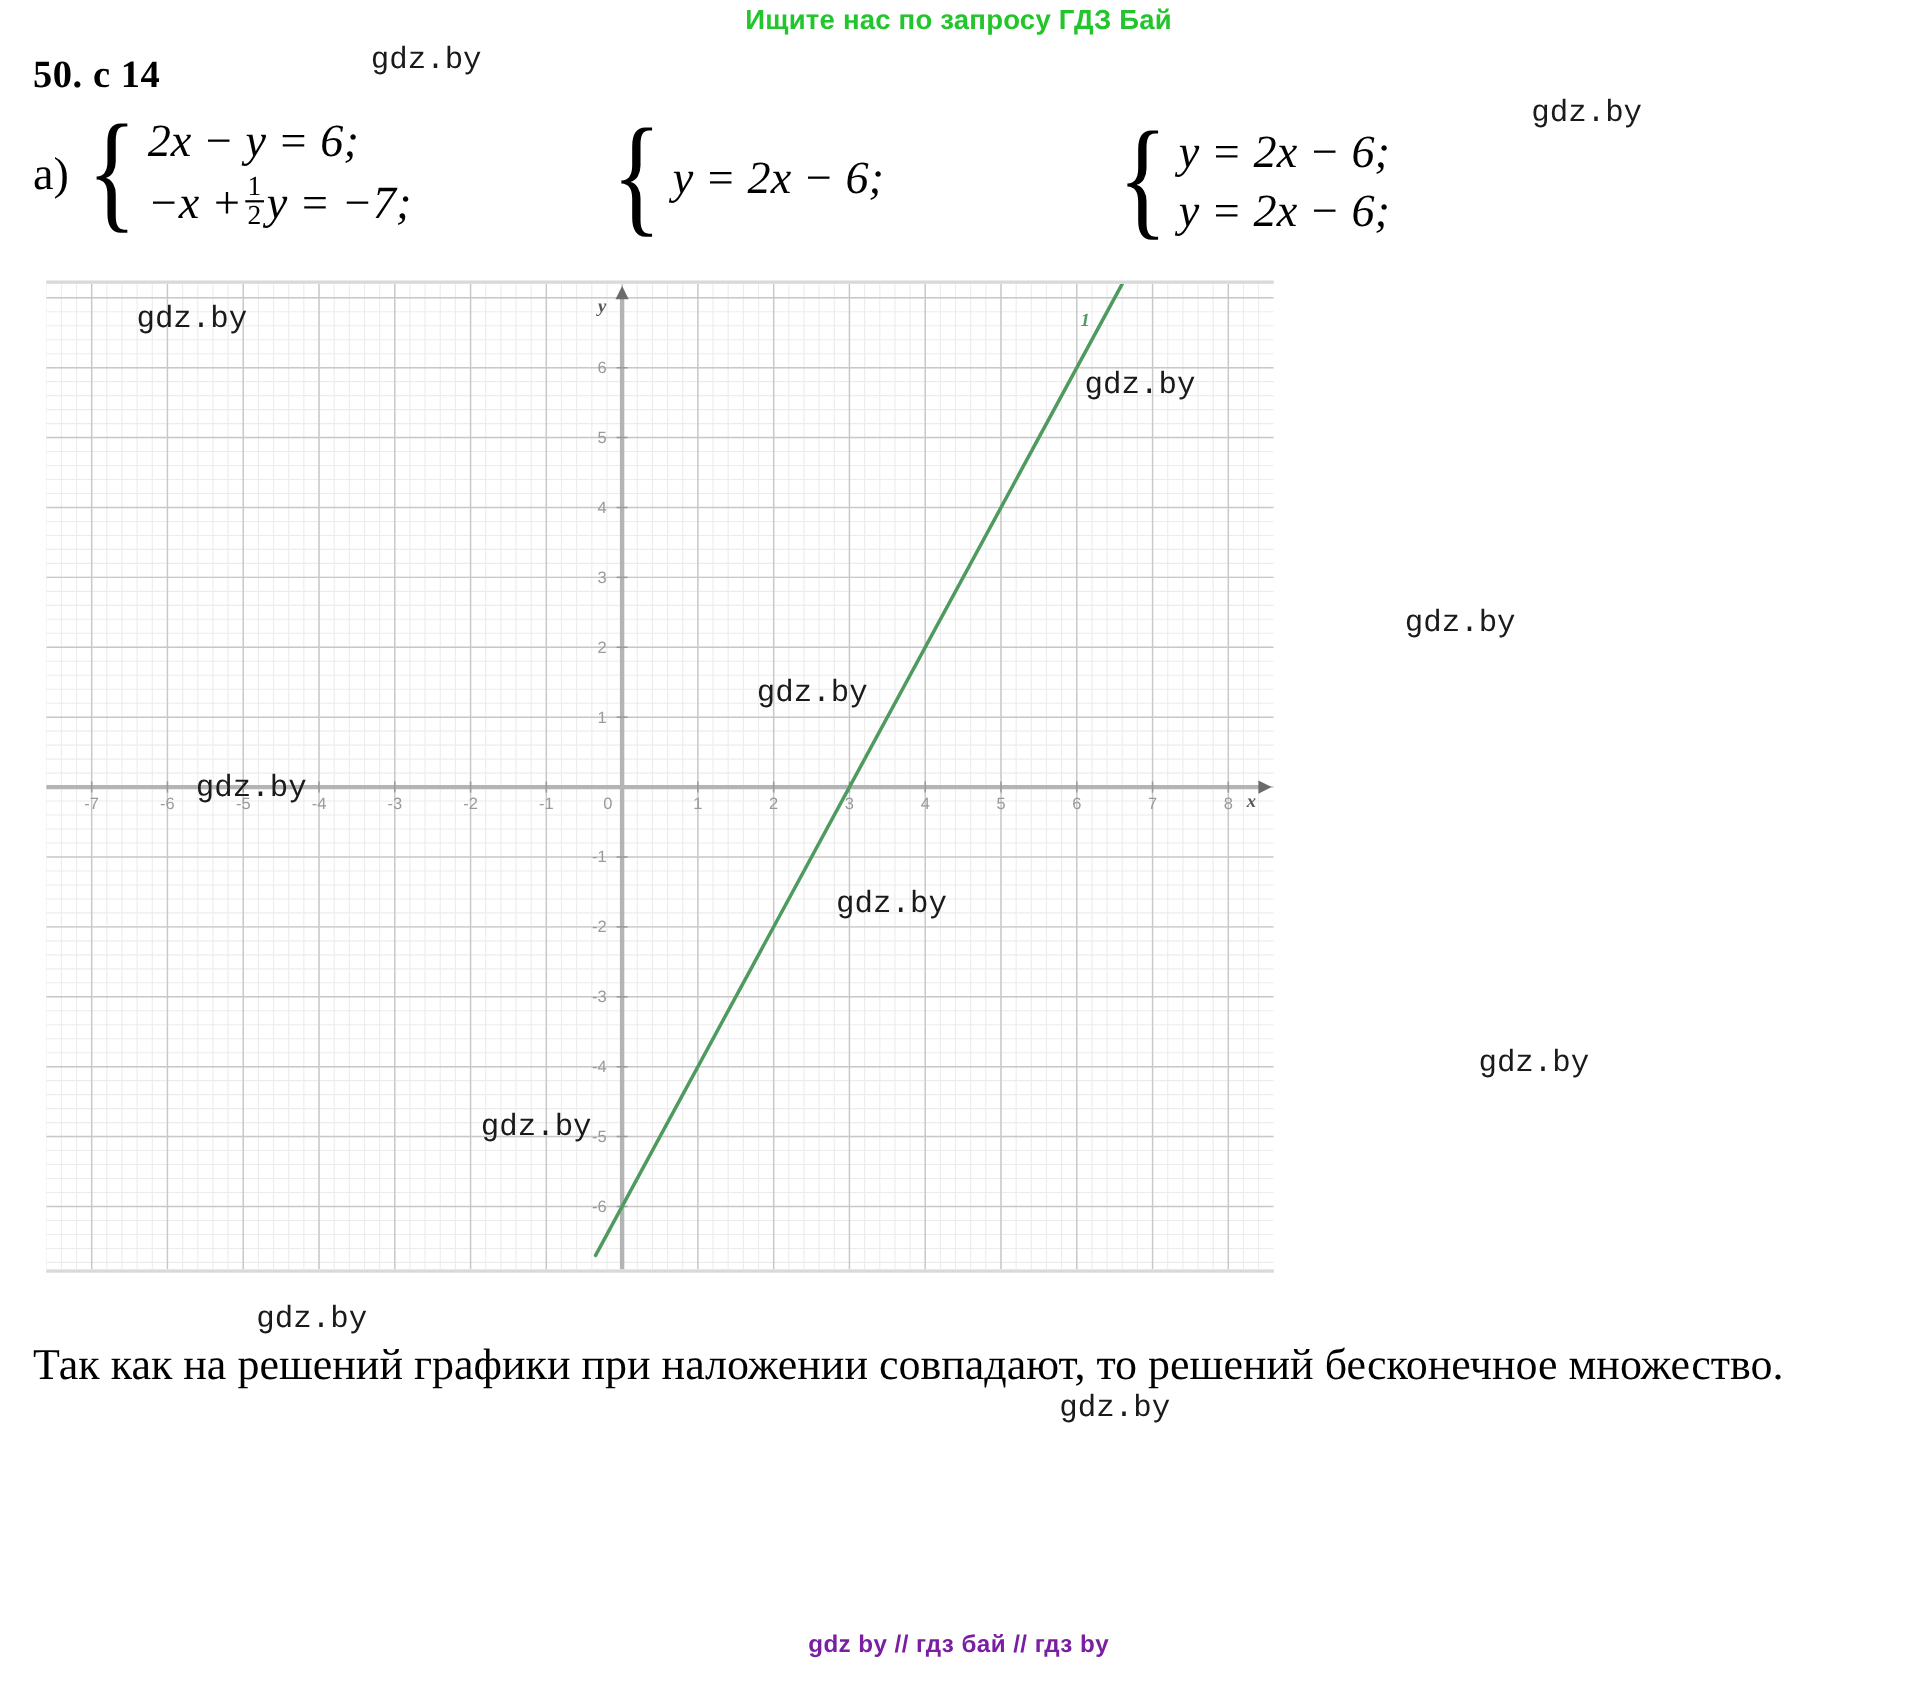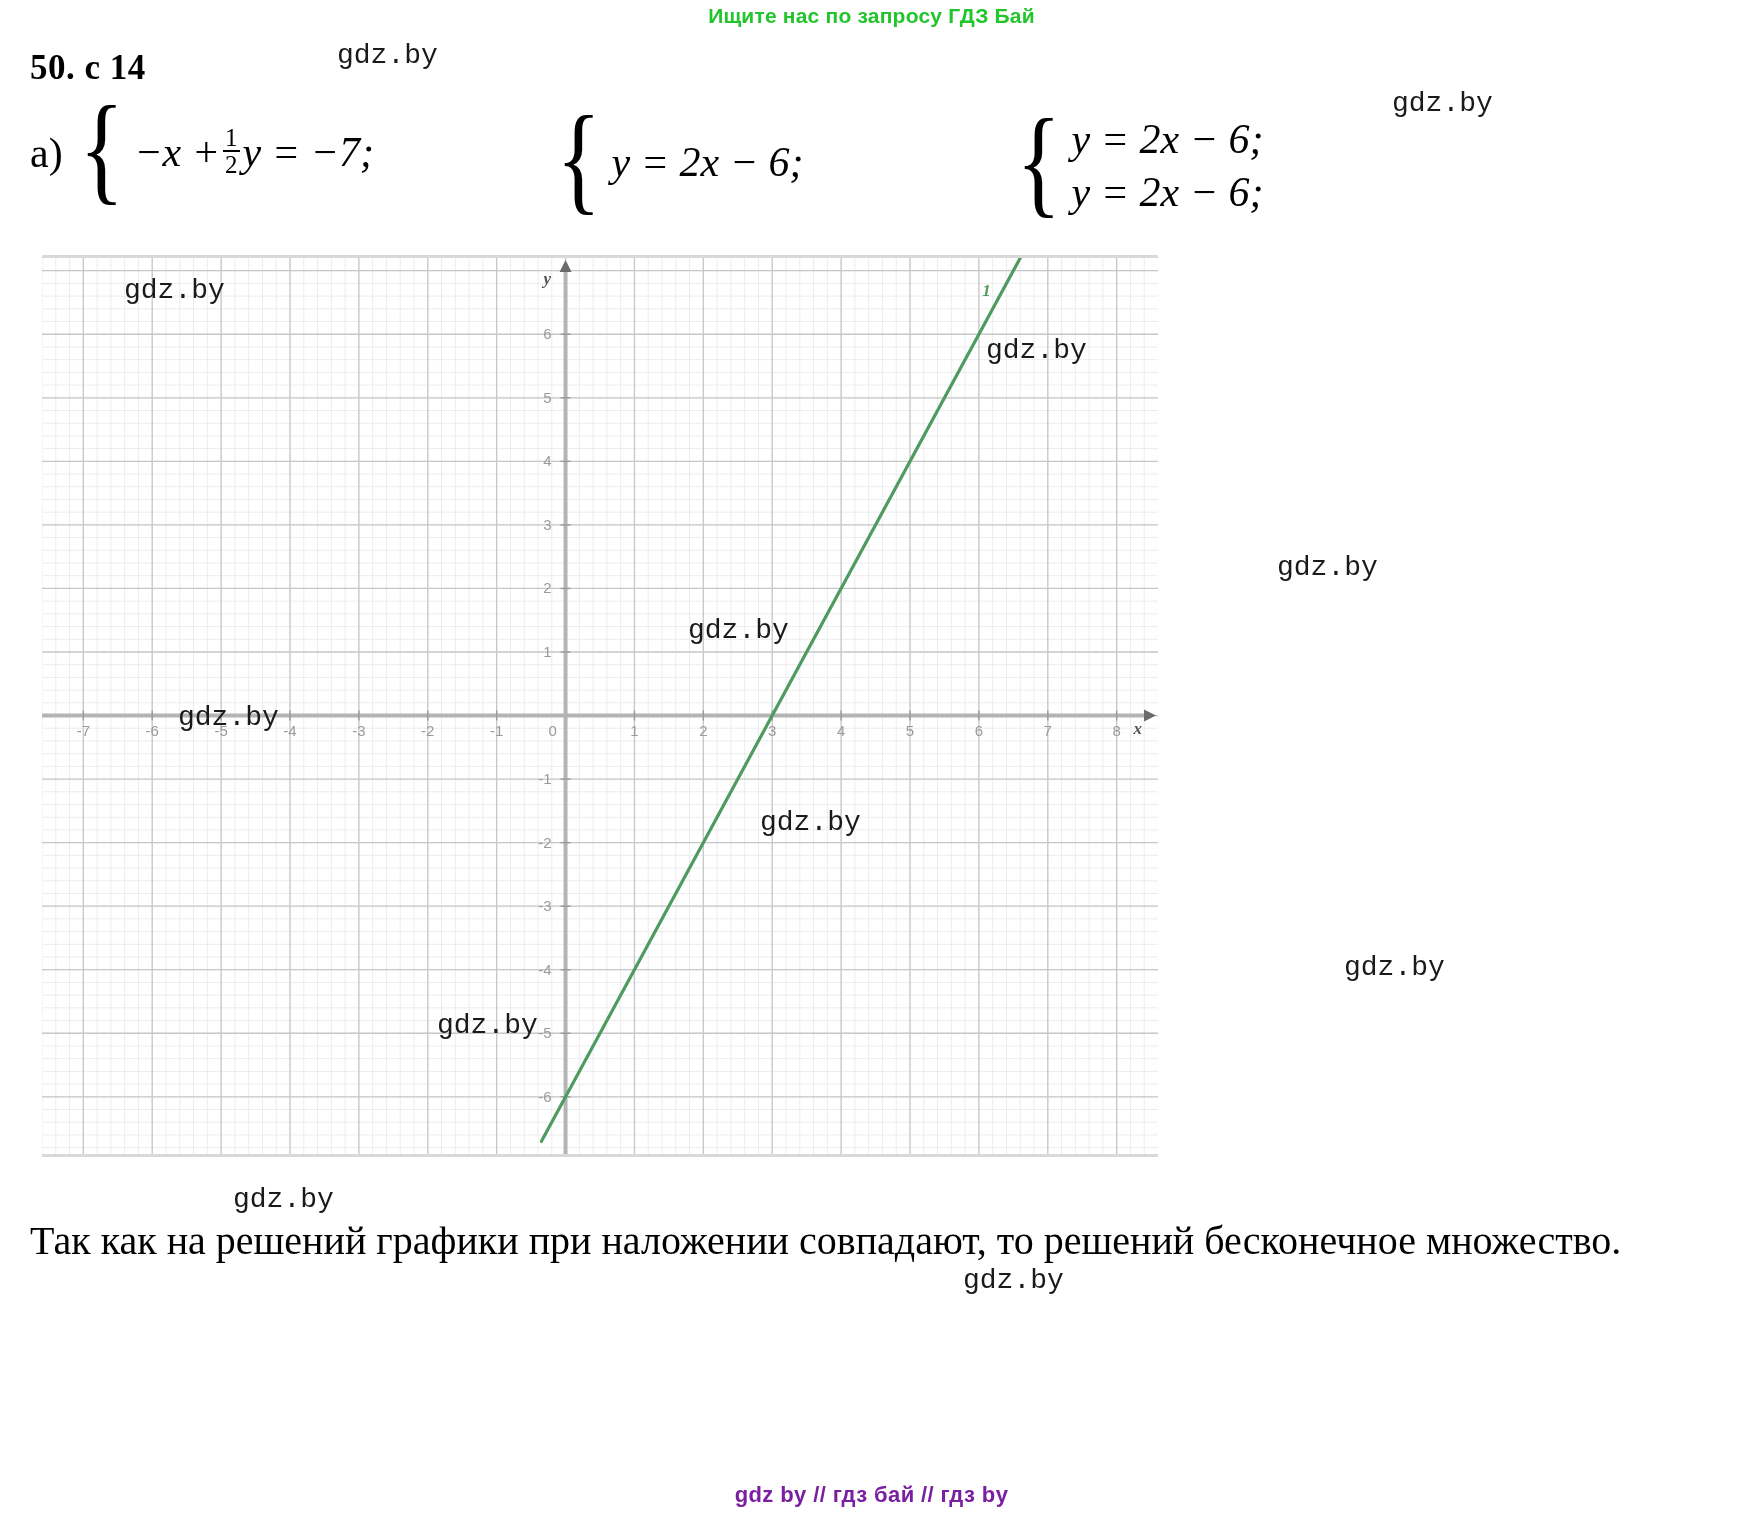--- a/index.html
+++ b/index.html
@@ -16,21 +16,21 @@
   }
 
   
   #promo-header {
     position: absolute;
     top: 4px;
     left: 0;
     width: 1743px;
     text-align: center;
     font-family: "Liberation Sans", sans-serif;
-    font-size: 21px;
+    font-size: 25px;
     font-weight: bold;
     color: #22c52b;
     letter-spacing: 0.2px;
   }
 
   
   #exercise-title {
     position: absolute;
     top: 48px;
     left: 30px;
@@ -158,20 +158,21 @@
 <div id="promo-header">Ищите нас по запросу ГДЗ Бай</div>
 
 <div id="exercise-title">50. c 14</div>
 
 <div id="math-row">
 
   <div class="sys-block" id="sys-a">
     <span class="part-label">a)</span>
     <span class="brace">{</span>
     <span class="eqs">
+      <span class="eq">2x − y = 6;</span>
       <span class="eq">
         <span>−x +</span>
         <span class="frac">
           <span class="num">1</span>
           <span class="den">2</span>
         </span>
         <span>y = −7;</span>
       </span>
     </span>
   </div>

